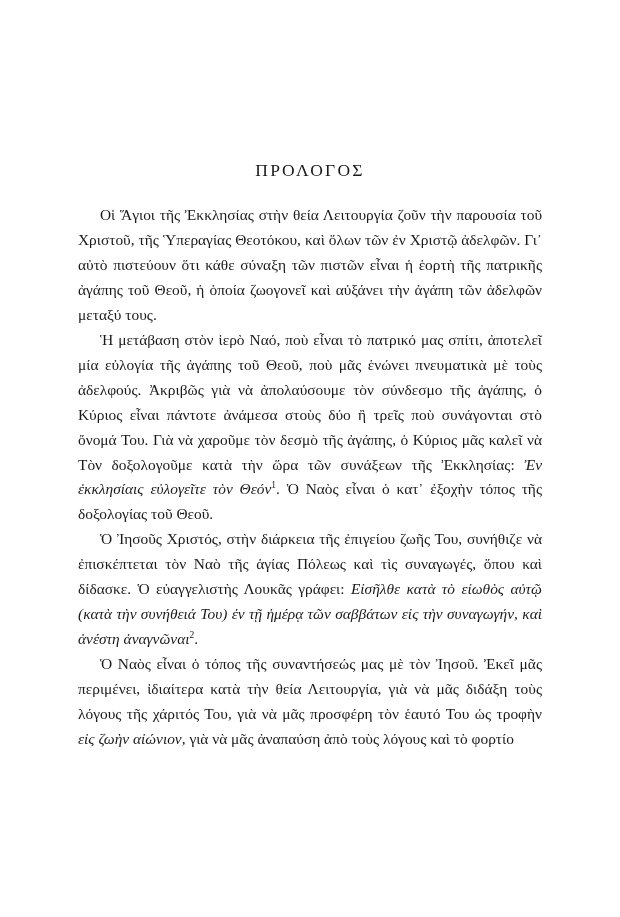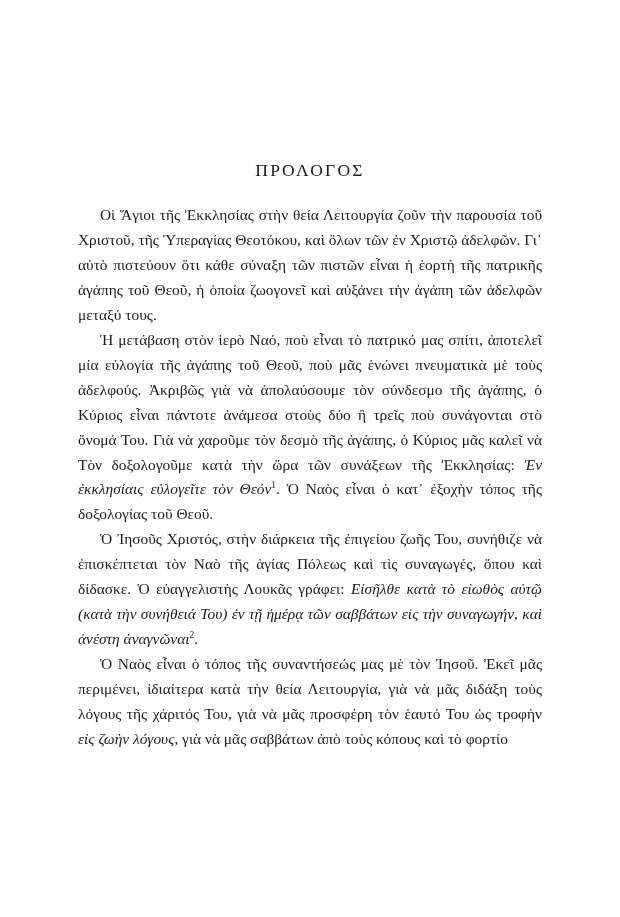--- a/index.html
+++ b/index.html
@@ -53,15 +53,15 @@
 </style>
 </head>
 <body>
 
 <div class="page">
   <h1 class="page-title">ΠΡΟΛΟΓΟΣ</h1>
   <div class="body-text">
     <p id="para-0"><span>Οἱ Ἅγιοι τῆς Ἐκκλησίας στὴν θεία Λειτουργία ζοῦν τὴν παρουσία τοῦ Χριστοῦ, τῆς Ὑπεραγίας Θεοτόκου, καὶ ὅλων τῶν ἐν Χριστῷ ἀδελφῶν. Γι᾿ αὐτὸ πιστεύουν ὅτι κάθε σύναξη τῶν πιστῶν εἶναι ἡ ἑορτὴ τῆς πατρικῆς ἀγάπης τοῦ Θεοῦ, ἡ ὁποία ζωογονεῖ καὶ αὐξάνει τὴν ἀγάπη τῶν ἀδελφῶν μεταξύ τους.</span></p>
     <p id="para-1"><span>Ἡ μετάβαση στὸν ἱερὸ Ναό, ποὺ εἶναι τὸ πατρικό μας σπίτι, ἀποτελεῖ μία εὐλογία τῆς ἀγάπης τοῦ Θεοῦ, ποὺ μᾶς ἑνώνει πνευματικὰ μὲ τοὺς ἀδελφούς. Ἀκριβῶς γιὰ νὰ ἀπολαύσουμε τὸν σύνδεσμο τῆς ἀγάπης, ὁ Κύριος εἶναι πάντοτε ἀνάμεσα στοὺς δύο ἢ τρεῖς ποὺ συνάγονται στὸ ὄνομά Του. Γιὰ νὰ χαροῦμε τὸν δεσμὸ τῆς ἀγάπης, ὁ Κύριος μᾶς καλεῖ νὰ Τὸν δοξολογοῦμε κατὰ τὴν ὥρα τῶν συνάξεων τῆς Ἐκκλησίας: </span><span class="ital">Ἐν ἐκκλησίαις εὐλογεῖτε τὸν Θεόν</span><sup>1</sup><span>. Ὁ Ναὸς εἶναι ὁ κατ᾿ ἐξοχὴν τόπος τῆς δοξολογίας τοῦ Θεοῦ.</span></p>
     <p id="para-2"><span>Ὁ Ἰησοῦς Χριστός, στὴν διάρκεια τῆς ἐπιγείου ζωῆς Του, συνήθιζε νὰ ἐπισκέπτεται τὸν Ναὸ τῆς ἁγίας Πόλεως καὶ τὶς συναγωγές, ὅπου καὶ δίδασκε. Ὁ εὐαγγελιστὴς Λουκᾶς γράφει: </span><span class="ital">Εἰσῆλθε κατὰ τὸ εἰωθὸς αὐτῷ (κατὰ τὴν συνήθειά Του) ἐν τῇ ἡμέρᾳ τῶν σαββάτων εἰς τὴν συναγωγήν, καὶ ἀνέστη ἀναγνῶναι</span><sup>2</sup><span>.</span></p>
-    <p id="para-3"><span>Ὁ Ναὸς εἶναι ὁ τόπος τῆς συναντήσεώς μας μὲ τὸν Ἰησοῦ. Ἐκεῖ μᾶς περιμένει, ἰδιαίτερα κατὰ τὴν θεία Λειτουργία, γιὰ νὰ μᾶς διδάξη τοὺς λόγους τῆς χάριτός Του, γιὰ νὰ μᾶς προσφέρη τὸν ἑαυτό Του ὡς τροφὴν </span><span class="ital">εἰς ζωὴν λόγους</span><span>, γιὰ νὰ μᾶς σαββάτων ἀπὸ τοὺς κόπους καὶ τὸ φορτίο</span></p>
+    <p id="para-3"><span>Ὁ Ναὸς εἶναι ὁ τόπος τῆς συναντήσεώς μας μὲ τὸν Ἰησοῦ. Ἐκεῖ μᾶς περιμένει, ἰδιαίτερα κατὰ τὴν θεία Λειτουργία, γιὰ νὰ μᾶς διδάξη τοὺς λόγους τῆς χάριτός Του, γιὰ νὰ μᾶς προσφέρη τὸν ἑαυτό Του ὡς τροφὴν </span><span class="ital">εἰς ζωὴν αἰώνιον</span><span>, γιὰ νὰ μᾶς ἀναπαύση ἀπὸ τοὺς λόγους καὶ τὸ φορτίο</span></p>
   </div>
 </div>
 
 </body></html>

